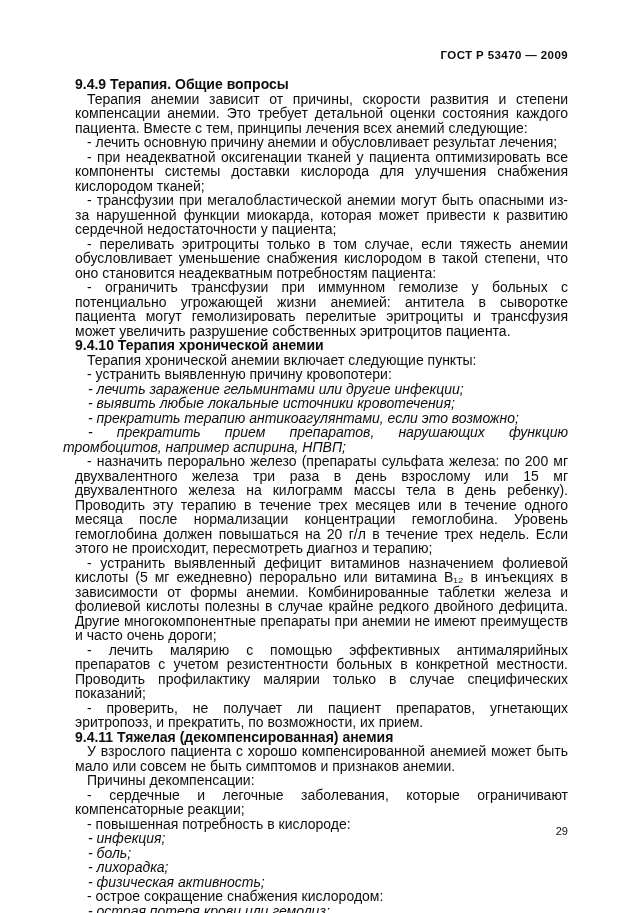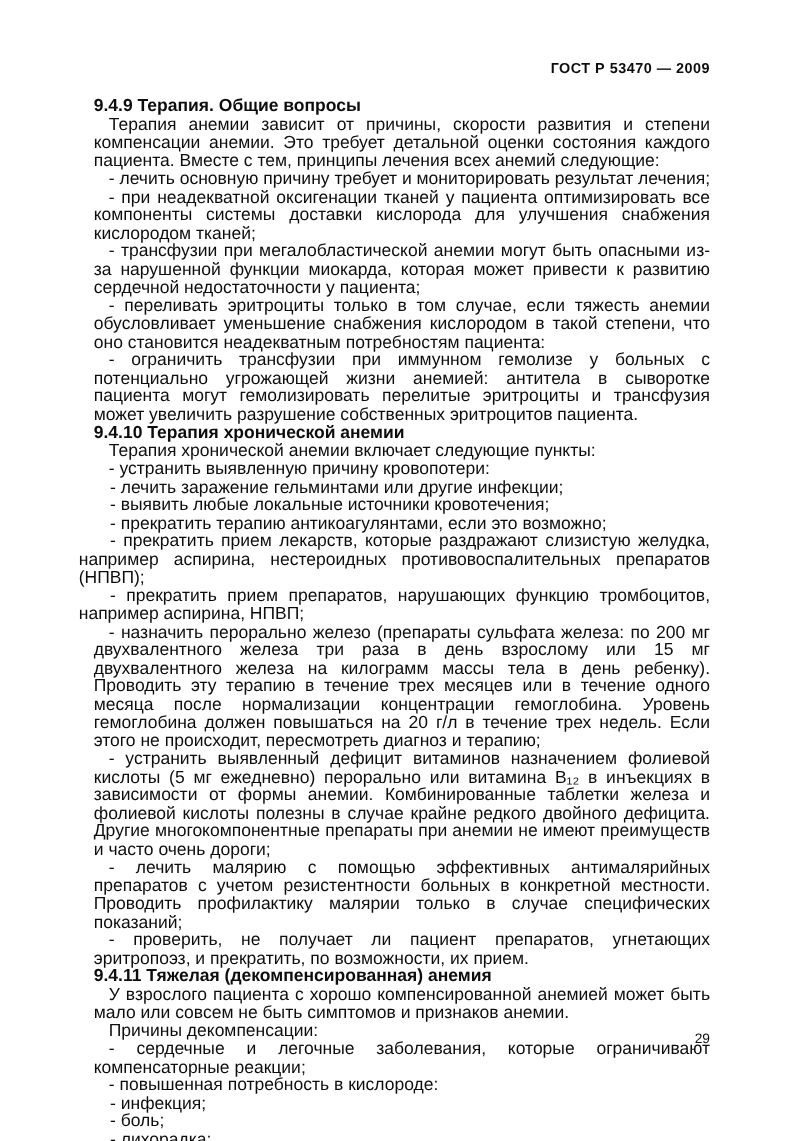--- a/index.html
+++ b/index.html
@@ -43,52 +43,52 @@
   .para, .item {
     text-align: justify;
     text-align-last: left;
   }
   .lvl0, .lvl1 {
     text-indent: 12px;
     margin-left: 12px;
   }
   .lvl2 {
     text-indent: 25px;
+    font-style: italic;
   }
   .page-footer {
     position: absolute;
     top: 825px;
     right: 62px;
     font-size: 11px;
     margin-left: 48px;
   }
 </style>
 </head>
 <body>
 
 <div class="page">
   <div class="page-header">
     <span>ГОСТ Р 53470 — 2009</span>
   </div>
 
   <div class="content" id="doc-body">
       <div class="heading">9.4.9 Терапия. Общие вопросы</div>
       <div class="para lvl0">Терапия анемии зависит от причины, скорости развития и степени компенсации анемии. Это требует детальной оценки состояния каждого пациента. Вместе с тем, принципы лечения всех анемий следующие:</div>
-      <div class="item lvl1">- лечить основную причину требует и мониторировать результат лечения;</div>
+      <div class="item lvl1">- лечить основную причину анемии и обусловливает результат лечения;</div>
       <div class="item lvl1">- при неадекватной оксигенации тканей у пациента оптимизировать все компоненты системы доставки кислорода для улучшения снабжения кислородом тканей;</div>
       <div class="item lvl1">- трансфузии при мегалобластической анемии могут быть опасными из-за нарушенной функции миокарда, которая может привести к развитию сердечной недостаточности у пациента;</div>
       <div class="item lvl1">- переливать эритроциты только в том случае, если тяжесть анемии обусловливает уменьшение снабжения кислородом в такой степени, что оно становится неадекватным потребностям пациента:</div>
       <div class="item lvl1">- ограничить трансфузии при иммунном гемолизе у больных с потенциально угрожающей жизни анемией: антитела в сыворотке пациента могут гемолизировать перелитые эритроциты и трансфузия может увеличить разрушение собственных эритроцитов пациента.</div>
       <div class="heading">9.4.10 Терапия хронической анемии</div>
       <div class="para lvl0">Терапия хронической анемии включает следующие пункты:</div>
       <div class="item lvl1">- устранить выявленную причину кровопотери:</div>
       <div class="item lvl2">- лечить заражение гельминтами или другие инфекции;</div>
       <div class="item lvl2">- выявить любые локальные источники кровотечения;</div>
       <div class="item lvl2">- прекратить терапию антикоагулянтами, если это возможно;</div>
-      <div class="item lvl2">- прекратить прием лекарств, которые раздражают слизистую желудка, например аспирина, нестероидных противовоспалительных препаратов (НПВП);</div>
       <div class="item lvl2">- прекратить прием препаратов, нарушающих функцию тромбоцитов, например аспирина, НПВП;</div>
       <div class="item lvl1">- назначить перорально железо (препараты сульфата железа: по 200 мг двухвалентного железа три раза в день взрослому или 15 мг двухвалентного железа на килограмм массы тела в день ребенку). Проводить эту терапию в течение трех месяцев или в течение одного месяца после нормализации концентрации гемоглобина. Уровень гемоглобина должен повышаться на 20 г/л в течение трех недель. Если этого не происходит, пересмотреть диагноз и терапию;</div>
       <div class="item lvl1">- устранить выявленный дефицит витаминов назначением фолиевой кислоты (5 мг ежедневно) перорально или витамина В₁₂  в инъекциях в зависимости от формы анемии. Комбинированные таблетки железа и фолиевой кислоты полезны в случае крайне редкого двойного дефицита. Другие многокомпонентные препараты при анемии не имеют преимуществ и часто очень дороги;</div>
       <div class="item lvl1">- лечить малярию с помощью эффективных антималярийных препаратов с учетом резистентности больных в конкретной местности. Проводить профилактику малярии только в случае специфических показаний;</div>
       <div class="item lvl1">- проверить, не получает ли пациент препаратов, угнетающих эритропоэз, и прекратить, по возможности, их прием.</div>
       <div class="heading">9.4.11 Тяжелая (декомпенсированная) анемия</div>
       <div class="para lvl0">У взрослого пациента с хорошо компенсированной анемией может быть мало или совсем не быть симптомов и признаков анемии.</div>
       <div class="para lvl0">Причины декомпенсации:</div>
       <div class="item lvl1">- сердечные и легочные заболевания, которые ограничивают компенсаторные реакции;</div>
       <div class="item lvl1">- повышенная потребность в кислороде:</div>

